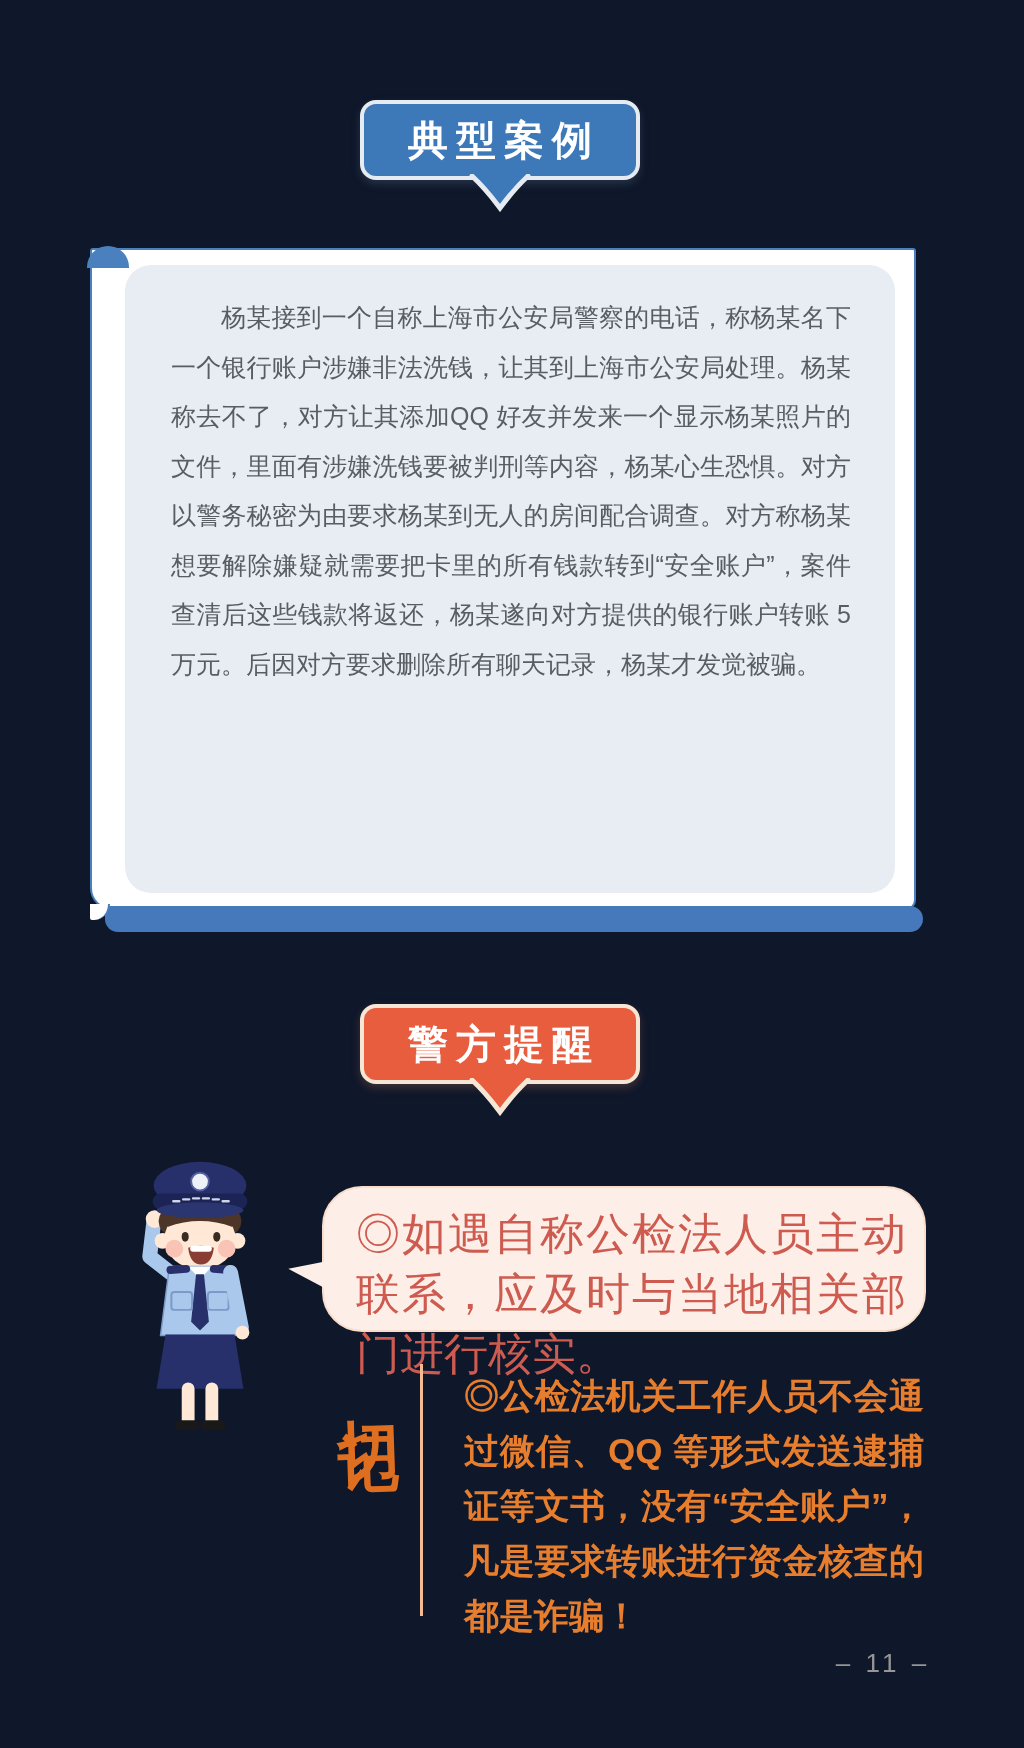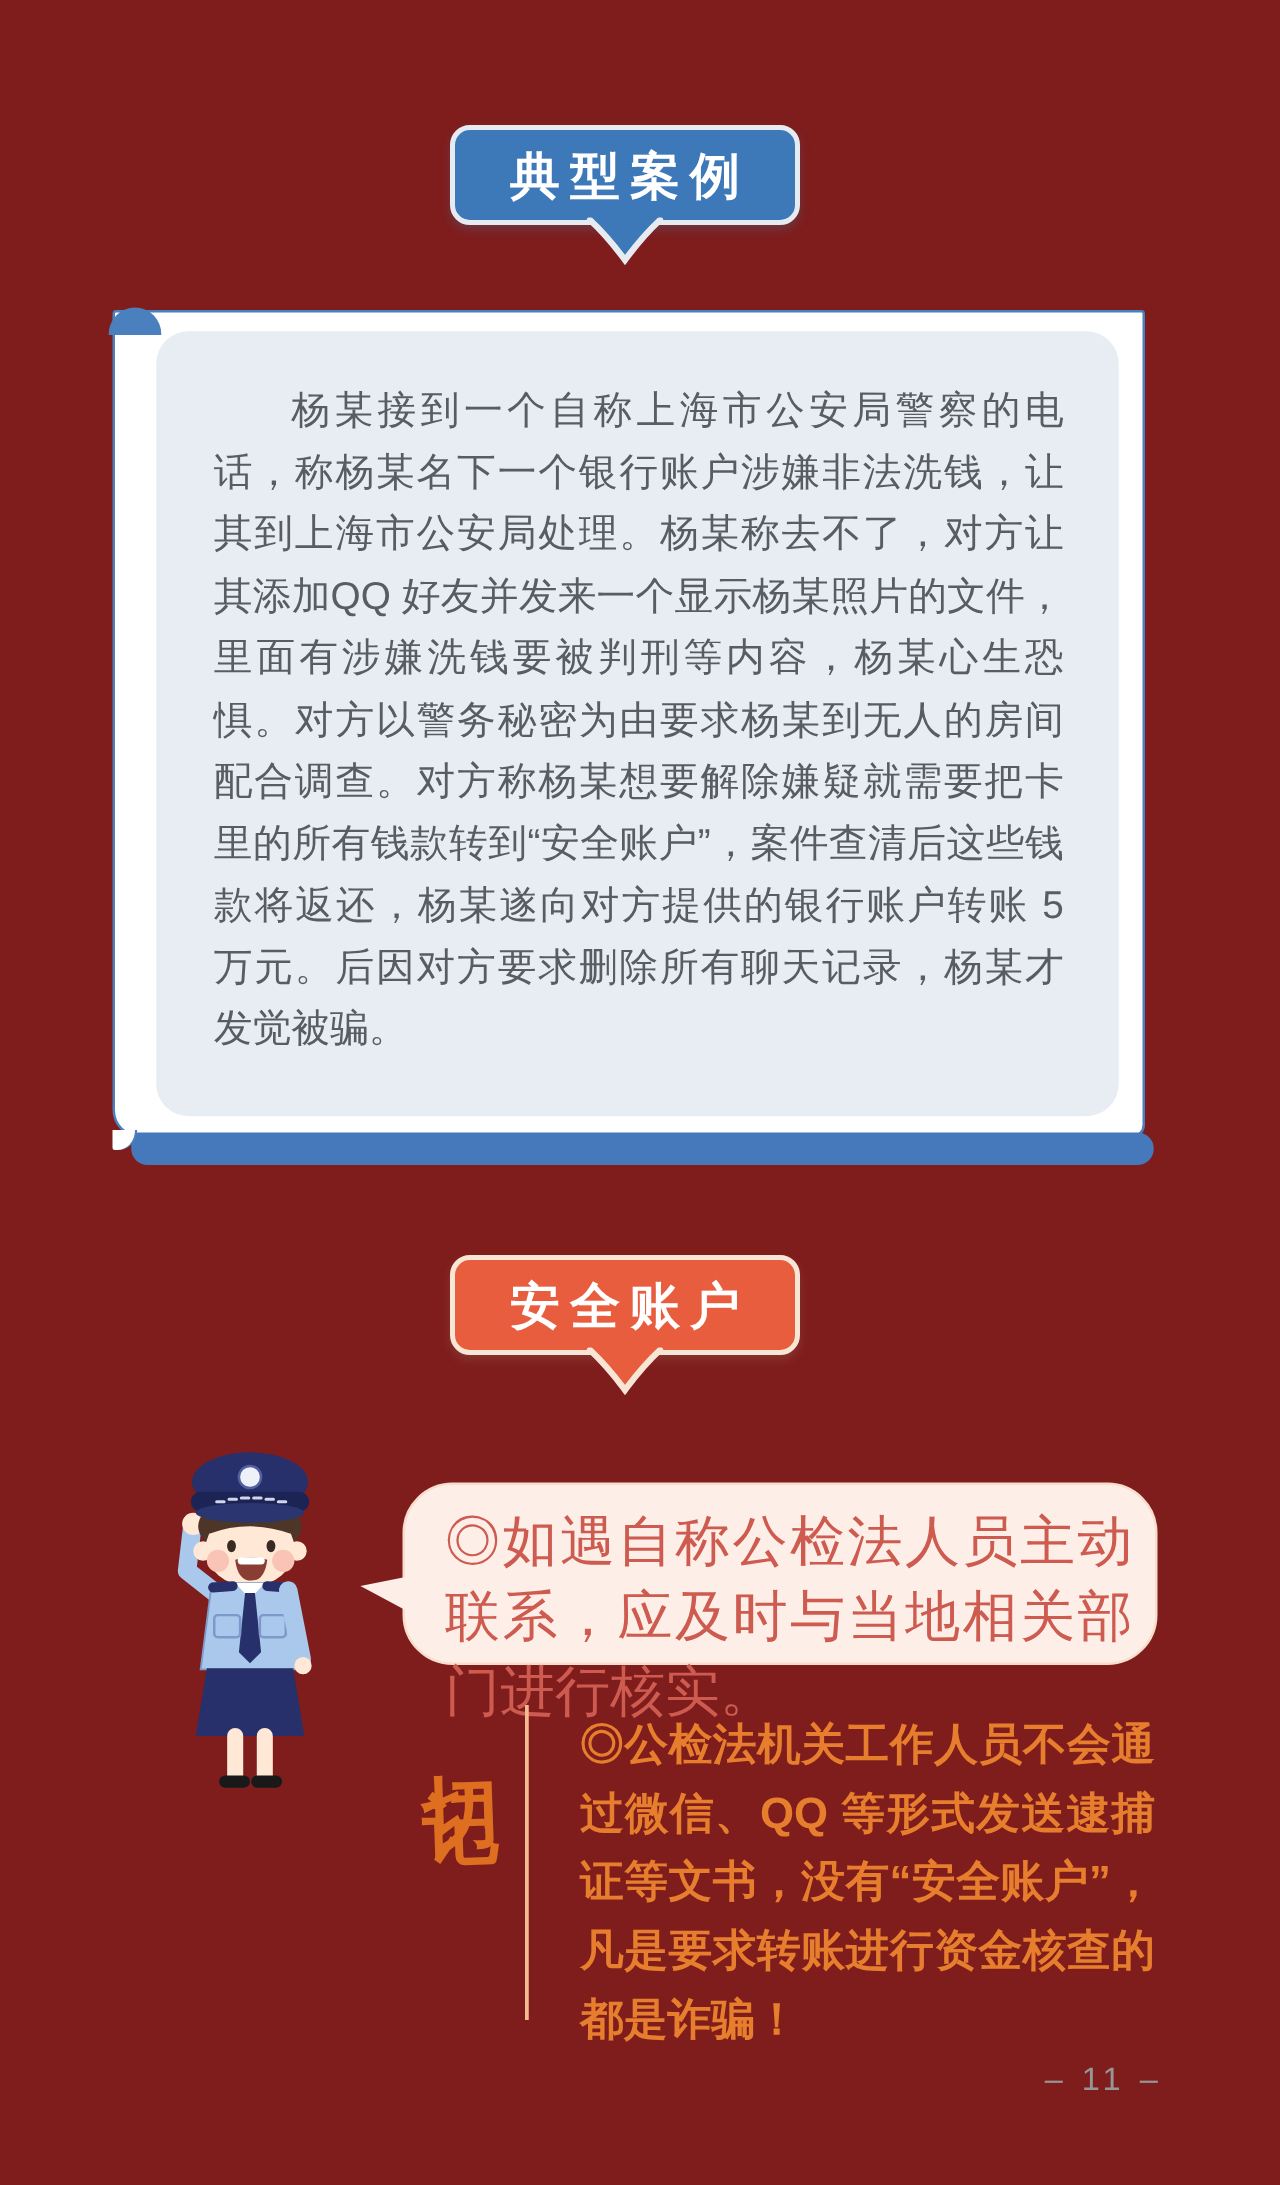--- a/index.html
+++ b/index.html
@@ -1,18 +1,18 @@
 <!DOCTYPE html>
 <html><head>
 <meta charset="utf-8">
 <style>
   html,body{margin:0;padding:0;background:#ffffff;}
   .page{
     position:relative;width:1024px;height:1748px;margin:0 auto;
-    background:#7f1d1d;overflow:hidden;
+    background:#0f172a;overflow:hidden;
     font-family:"Liberation Sans",sans-serif;
   }
 
   
   .tag{position:absolute;width:280px;}
   .tag-body{
     position:relative;z-index:2;
     height:72px;border-radius:16px;
     display:flex;align-items:center;justify-content:center;
     font-family:"Liberation Serif",serif;
@@ -40,22 +40,22 @@
   }
   .scroll-curl{
     position:absolute;left:-5px;top:-4px;width:42px;height:22px;
     background:#4a80bd;border-radius:21px 21px 0 0;
   }
   .case-inner{
     position:absolute;left:33px;top:15px;width:770px;height:628px;
     background:#e8edf4;border-radius:26px;
   }
   .case-text{
-    margin:38px 44px 0 46px;
-    font-size:31px;line-height:49.5px;color:#585d64;
+    margin:28px 44px 0 46px;
+    font-size:25px;line-height:49.5px;color:#585d64;
     text-align:justify;text-indent:2em;
   }
   .scroll-bottom-bar{
     position:absolute;left:13px;top:656px;width:818px;height:26px;
     background:#4579bc;border-radius:5px 13px 13px 13px;
   }
   .scroll-bottom-curl{
     position:absolute;left:-2px;top:654px;width:18px;height:16px;
     background:#ffffff;border-radius:0 0 16px 2px;
     border-right:2px solid #4a80bd;
@@ -126,21 +126,21 @@
     <div class="scroll-curl"></div>
     <div class="case-inner">
       <p class="case-text">杨某接到一个自称上海市公安局警察的电话，称杨某名下一个银行账户涉嫌非法洗钱，让其到上海市公安局处理。杨某称去不了，对方让其添加QQ 好友并发来一个显示杨某照片的文件，里面有涉嫌洗钱要被判刑等内容，杨某心生恐惧。对方以警务秘密为由要求杨某到无人的房间配合调查。对方称杨某想要解除嫌疑就需要把卡里的所有钱款转到“安全账户”，案件查清后这些钱款将返还，杨某遂向对方提供的银行账户转账 5 万元。后因对方要求删除所有聊天记录，杨某才发觉被骗。</p>
     </div>
     <div class="scroll-bottom-bar"></div>
     <div class="scroll-bottom-curl"></div>
   </div>
 
   <div class="tag tag-red" style="left:360px;top:1004px;">
     <div class="tag-body">
-      <span>安全账户</span>
+      <span>警方提醒</span>
     </div>
     <svg class="tag-tail" viewBox="0 0 64 38">
       <path d="M4,0 C18,14 26,25 32,34 C38,25 46,14 60,0 Z" fill="#e95d3f"></path>
       <path d="M4,2 C18,15 26,26 32,34 C38,26 46,15 60,2" fill="none" stroke="#f7e5d5" stroke-width="5" stroke-linecap="round"></path>
     </svg>
   </div>
 
   <svg class="officer" viewBox="0 0 150 300">
 
     <path d="M52,128 L24,106 L28,72" fill="none" stroke="#a9c8ec" stroke-width="15" stroke-linecap="round" stroke-linejoin="round"></path>

